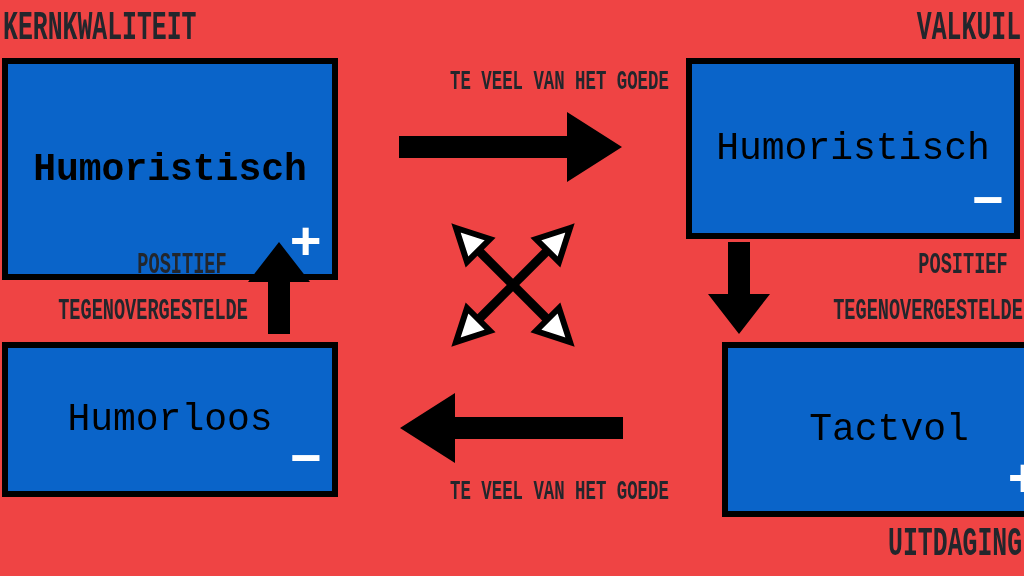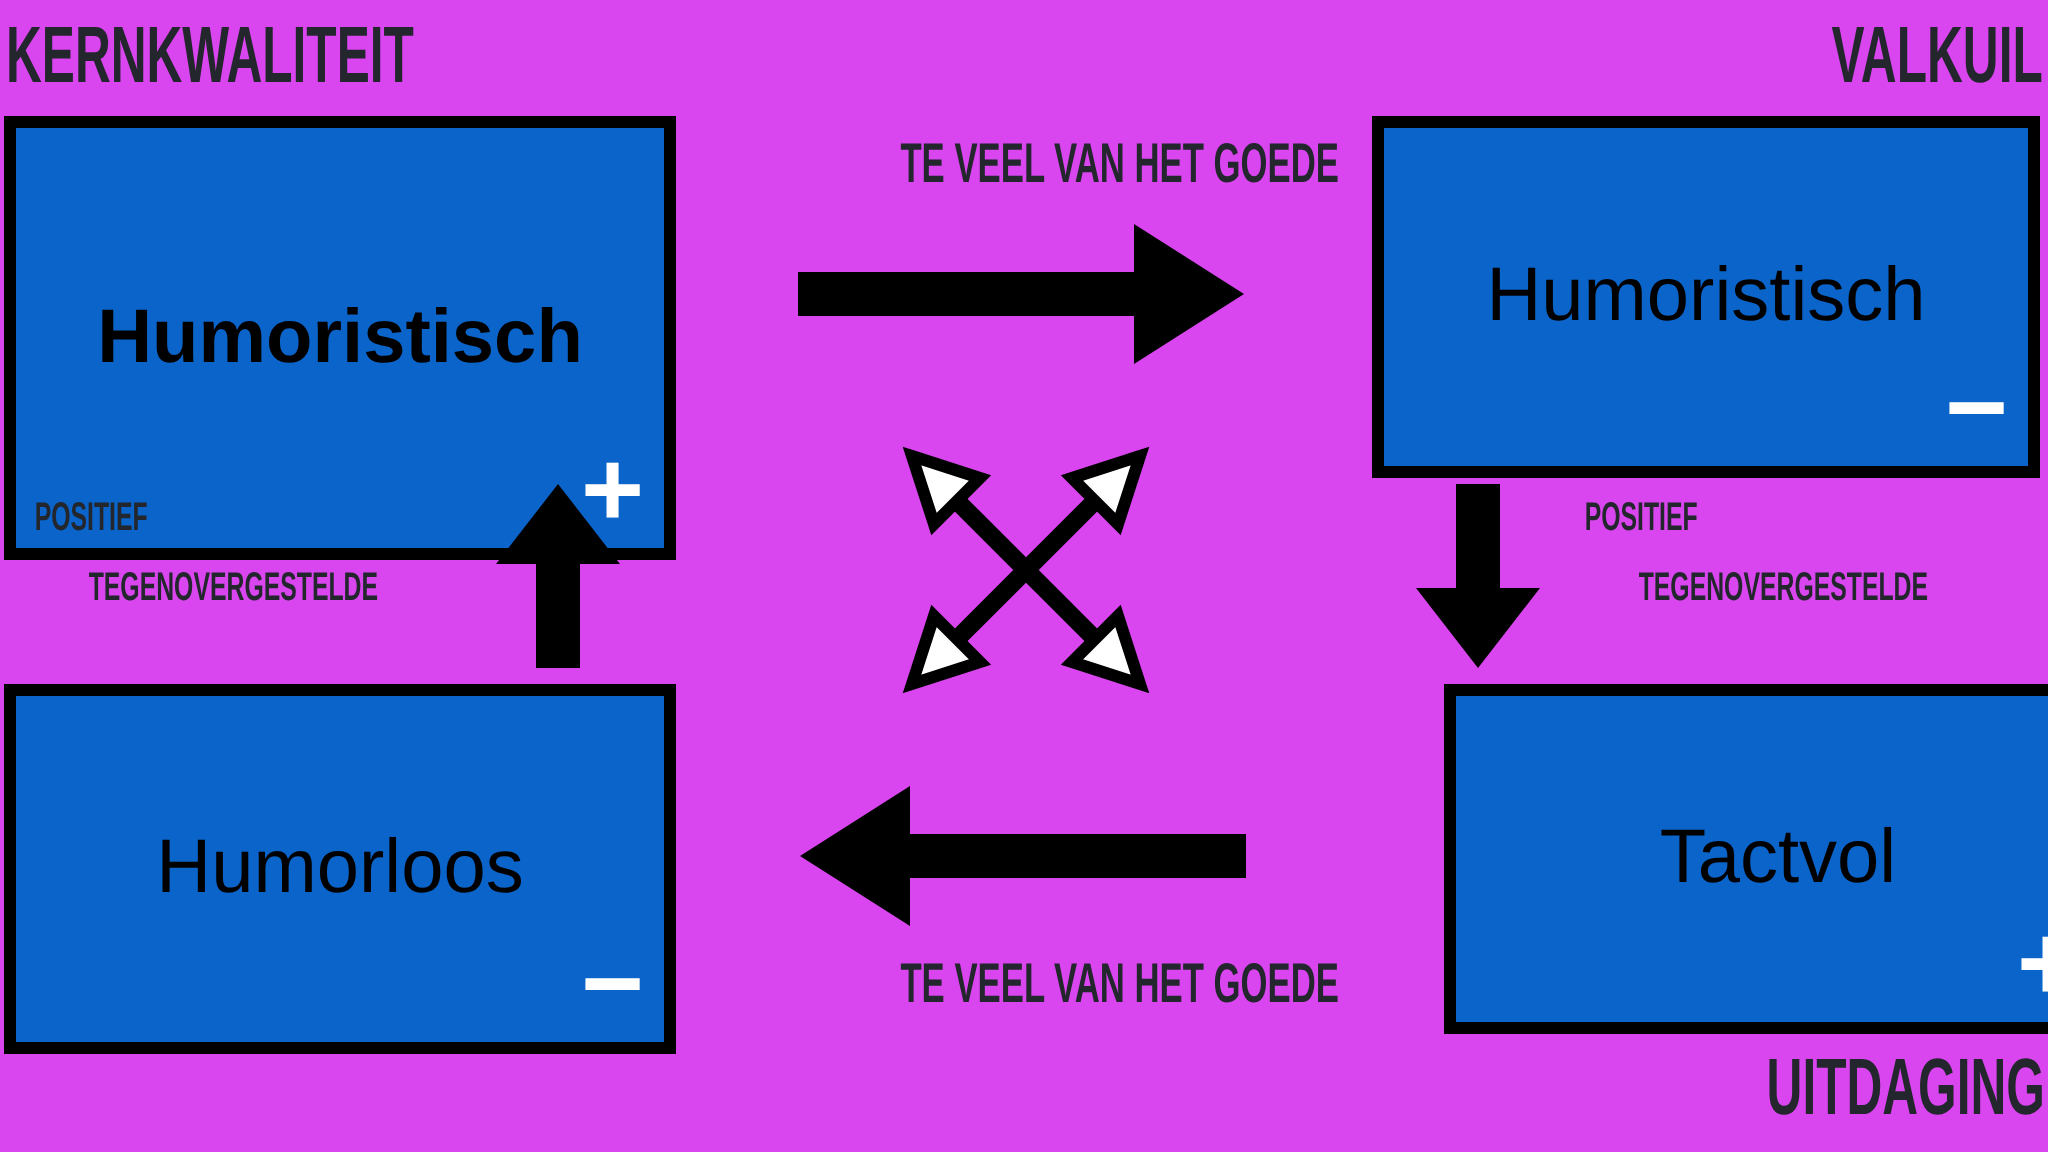--- a/index.html
+++ b/index.html
@@ -1,22 +1,22 @@
 <!DOCTYPE html>
 <html><head>
 <meta charset="utf-8">
 <style>
   html, body { margin: 0; padding: 0; background: #ffffff; }
   .canvas {
     position: relative;
     width: 1024px;
     height: 576px;
-    background: #d946ef;
+    background: #ef4444;
     overflow: hidden;
-    font-family: Liberation Sans, sans-serif;
+    font-family: Liberation Mono, monospace;
   }
   
   .cond {
     display: inline-block;
     font-weight: 700;
     color: #23262c;
     transform: scaleX(0.62);
     white-space: nowrap;
     line-height: 1;
   }
@@ -34,21 +34,21 @@
     position: absolute;
     box-sizing: border-box;
     background: #0a64c9;
     border: 6px solid #000000;
     display: flex;
     align-items: center;
     justify-content: center;
   }
   .box.tl { left: 2px;   top: 58px;  width: 336px; height: 222px; }
   .box.tr { left: 686px; top: 58px;  width: 334px; height: 181px; }
-  .box.bl { left: 2px;   top: 342px; width: 336px; height: 185px; }
+  .box.bl { left: 2px;   top: 342px; width: 336px; height: 155px; }
   .box.br { left: 686px; top: 342px; width: 334px; height: 175px; margin-left: 36px; }
 
   .box-text { font-size: 38px; color: #000000; font-weight: 400; }
   .box.tl .box-text { font-weight: 700; }
 
   .sign {
     position: absolute;
     right: 10px;
     bottom: 2px;
     color: #ffffff;
@@ -64,22 +64,22 @@
     font-size: 28px;
   }
   .arrow-label-bottom {
     position: absolute;
     left: 383px; top: 476px; width: 256px;
     text-align: center;
     font-size: 28px;
   }
   .side-label {
     position: absolute;
-    text-align: left;
-    font-size: 20px;
+    text-align: right;
+    font-size: 30px;
   }
   .side-label .line { display: block; margin-bottom: 12px; }
   .side-label.left  { left: 0px;   top: 248px; width: 254px; }
   .side-label.right { left: 775px; top: 248px; width: 260px; }
 
   .svg-abs { position: absolute; }
 </style>
 </head>
 <body>
 

